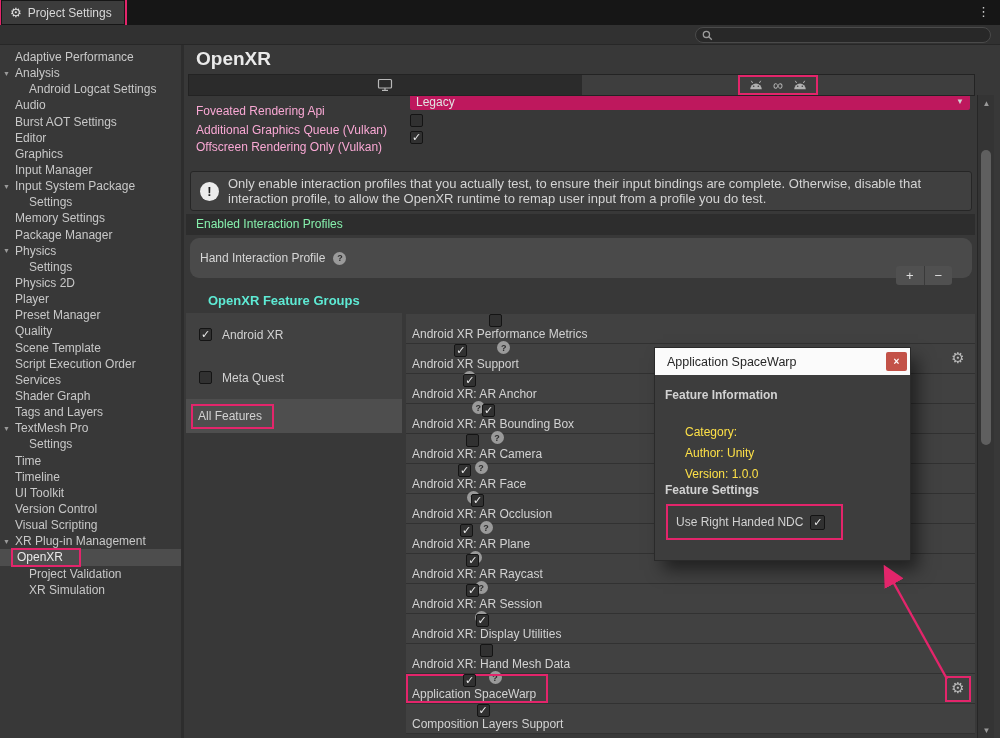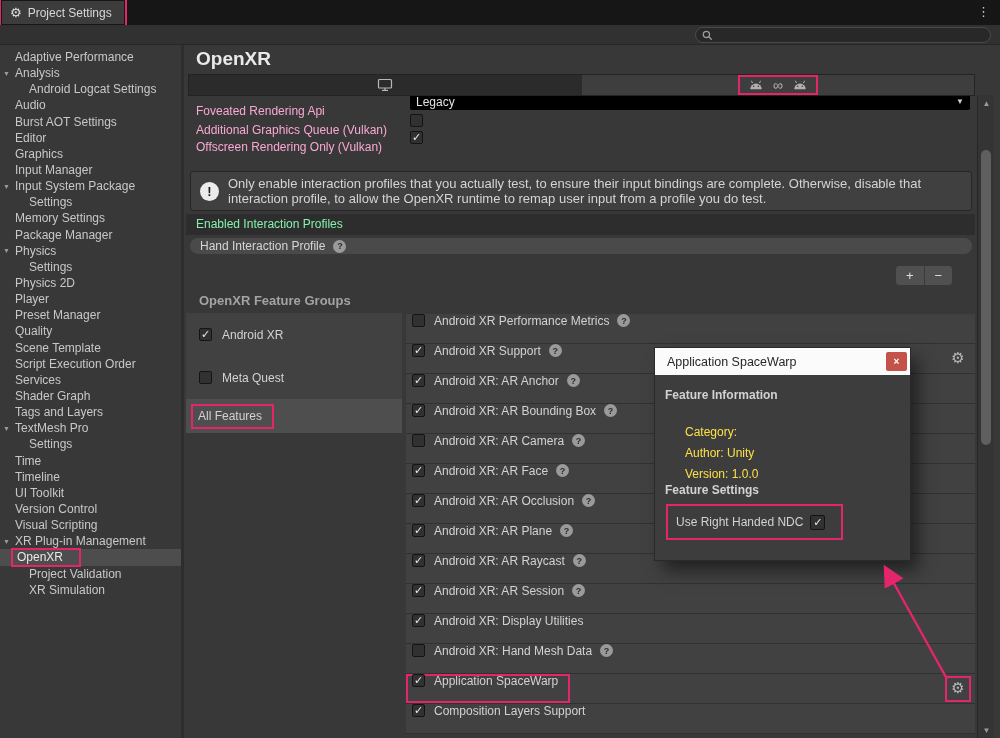--- a/index.html
+++ b/index.html
@@ -33,60 +33,60 @@
   .page-title{position:absolute;left:12px;top:3px;font-size:19px;font-weight:bold;color:#eaeaea;}
   .tabbar{position:absolute;left:4px;top:29px;width:787px;height:22px;display:flex;border:1px solid #232323;}
   .tab{flex:1;display:flex;align-items:center;justify-content:center;background:#2b2b2b;}
   .tab.active{background:#3e3e3e;}
   .tab-ic-group{display:flex;align-items:center;gap:10px;border:2px solid var(--accent);padding:3px 9px;}
   .meta-glyph{font-size:14px;color:#b0b0b0;line-height:10px;}
 
   .scrollwrap{position:absolute;left:0;right:0;top:51px;bottom:0;overflow:hidden;}
   .frow{position:absolute;left:0;right:0;height:17px;display:flex;align-items:center;}
   .frow .flabel{position:absolute;left:12px;color:#f9a8d4;margin-top:18px;}
-  .dropdown{position:absolute;left:226px;right:7px;height:17px;background:#000000;border-radius:2px;
+  .dropdown{position:absolute;left:226px;right:7px;height:17px;background:#be185d;border-radius:2px;
     display:flex;align-items:center;padding-left:6px;color:#e2e2e2;}
   .dropdown .caret{position:absolute;right:6px;font-size:8px;color:#cfcfcf;}
   .cb{width:13px;height:13px;background:#313131;border:1px solid #141414;border-radius:2px;flex:none;
     display:flex;align-items:center;justify-content:center;position:relative;}
   .tick{display:none;color:#ececec;font-size:11px;font-weight:bold;line-height:1;}
   .checked .tick{display:block;}
   .frow .cb{position:absolute;left:226px;}
 
   .infobox{position:absolute;left:6px;right:5px;top:75px;height:40px;background:#404040;border:1px solid #262626;
     border-radius:3px;display:flex;align-items:center;}
   .excl{position:relative;width:19px;height:19px;background:#ececec;border-radius:50%;margin:0 9px 0 9px;flex:none;
     display:flex;align-items:center;justify-content:center;color:#1d1d1d;font-weight:bold;font-size:13px;}
   .excl::after{content:"";position:absolute;left:1px;bottom:-3px;width:0;height:0;
     border:4px solid transparent;border-top-color:#ececec;transform:rotate(18deg);}
   .info-text{font-size:13px;line-height:15px;color:#d4d4d4;padding-right:14px;}
 
   .sec-header{position:absolute;left:2px;right:2px;top:118px;height:21px;background:#2d2d2d;
     line-height:21px;padding-left:10px;color:#86efac;}
-  .profile-row{position:absolute;left:6px;right:5px;top:142px;height:16px;background:#4a4a4a;border-radius:9px;
+  .profile-row{position:absolute;left:6px;right:5px;top:142px;height:40px;background:#4a4a4a;border-radius:9px;
     display:flex;align-items:center;padding-left:10px;color:#d6d6d6;}
   .qicon{width:13px;height:13px;border-radius:50%;background:#9a9a9a;color:#2c2c2c;font-size:9px;font-weight:bold;
     display:inline-flex;align-items:center;justify-content:center;margin-left:8px;flex:none;}
   .plusminus{position:absolute;right:25px;top:170px;width:56px;height:19px;background:#505050;border-radius:3px;
     display:flex;color:#e0e0e0;font-size:13px;}
   .pm-btn{flex:1;display:flex;align-items:center;justify-content:center;}
   .pm-btn:first-child{border-right:1px solid #3a3a3a;}
 
-  .fg-heading{position:absolute;left:15px;top:197px;font-size:13px;font-weight:bold;color:#a3a3a3;}
+  .fg-heading{position:absolute;left:24px;top:197px;font-size:13px;font-weight:bold;color:#5eead4;}
   .groups-panel{position:absolute;left:2px;top:217px;width:216px;height:120px;background:#414141;}
   .group-row{height:43px;display:flex;align-items:center;padding-left:13px;color:#d2d2d2;}
   .group-row .cb{margin-right:10px;}
   .group-row.selected{height:34px;background:#4e4e4e;}
   .group-row.nocheck{padding-left:11px;}
   .group-row.boxed .group-label{border:2px solid var(--accent);margin-left:-6px;padding:3px 10px 4px 5px;}
 
   .features{position:absolute;left:222px;right:2px;top:218px;}
   .feature-row{height:30px;background:#414141;border-bottom:1px solid #313131;display:flex;align-items:center;
     padding-left:6px;color:#d2d2d2;}
-  .fr-main{display:flex;height:100%;margin-left:-6px;padding:0 12px 0 6px;}
+  .fr-main{display:flex;align-items:center;height:100%;margin-left:-6px;padding:0 12px 0 6px;flex-direction:column;}
   .fr-main .cb{margin-right:9px;}
   .feature-row .qicon{display:none;}
   .feature-row.help .qicon{display:inline-flex;}
   .feature-row.boxed .fr-main{box-shadow:inset 0 0 0 2px var(--accent);}
   .gear-wrap{display:none;margin-left:auto;margin-right:4px;width:26px;height:26px;
     align-items:center;justify-content:center;}
   .feature-row.gear .gear-wrap{display:flex;}
   .feature-row.gearboxed .gear-wrap{border:2px solid var(--accent);}
   .gear-glyph2{font-family:"DejaVu Sans",sans-serif;font-size:15px;color:#b9b9b9;line-height:1;}
 

